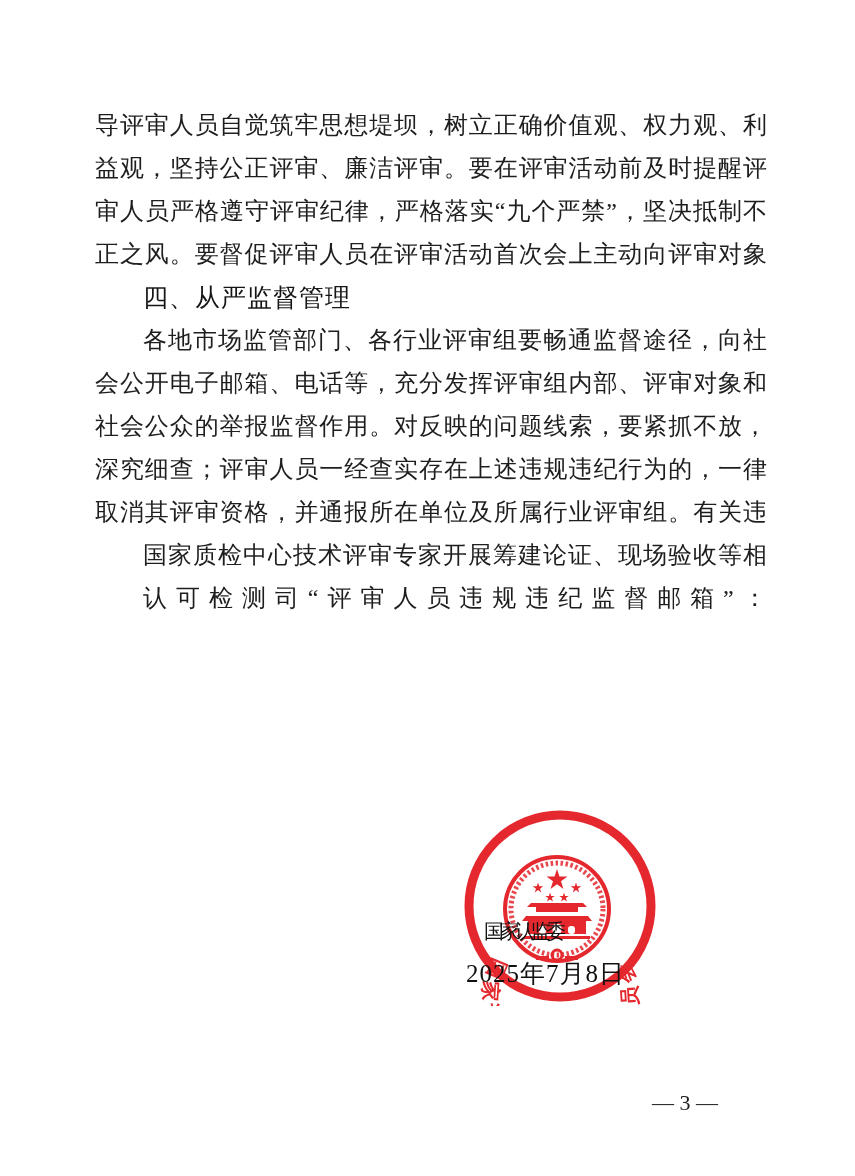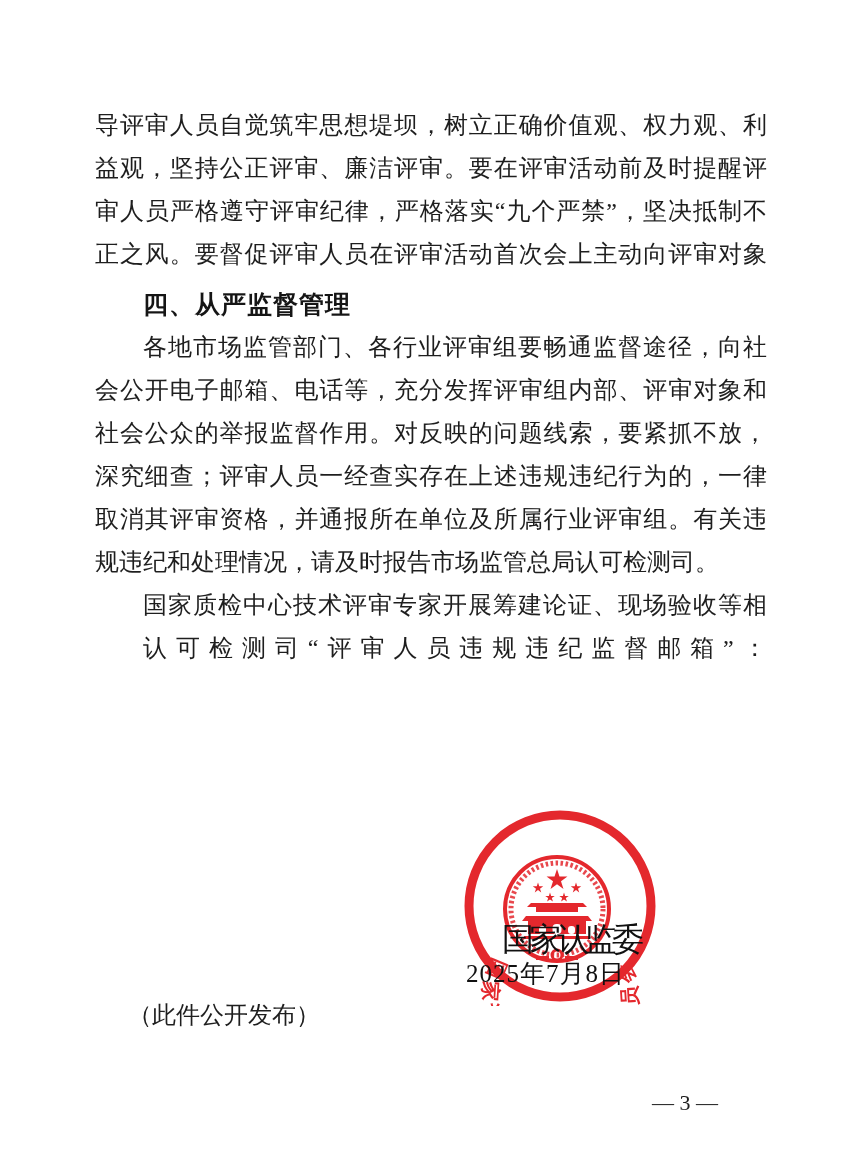--- a/index.html
+++ b/index.html
@@ -7,34 +7,34 @@
     position:relative;width:855px;height:1176px;background:#ffffff;overflow:hidden;
     font-family:"Liberation Serif","DejaVu Serif",serif;color:#1e1e1e;
   }
   .textblock{position:absolute;left:95px;top:104px;width:672px;font-size:24px;line-height:43px;}
   .line{height:43px;white-space:nowrap;}
   
   .j{display:flex;justify-content:space-between;align-items:baseline;}
   .j span{flex:0 0 auto;}
   .indent{padding-left:48px;}
   .heading{
-    font-family:"Liberation Sans","DejaVu Sans",sans-serif;font-weight:bold;
-    font-size:25px;height:43px;padding-left:48px;letter-spacing:1px;color:#151515;margin-top:7px;
+    font-family:"Liberation Sans","DejaVu Sans",sans-serif;font-weight:normal;
+    font-size:25px;height:43px;padding-left:48px;letter-spacing:1px;color:#151515;
   }
   .latin{font-size:25px;letter-spacing:0.2px;}
   .seal-wrap{position:absolute;left:460px;top:806px;width:200px;height:200px;}
   .seal-wrap svg{display:block;}
   .rs{stroke:#e2181e;}
   .rf{fill:#e2181e;}
   .seal-ring-text{
     font-family:"Liberation Sans","DejaVu Sans",sans-serif;
     font-size:20px;font-weight:bold;fill:#e2181e;letter-spacing:5px;
   }
   .signature{
-    position:absolute;left:502px;top:918px;font-size:32px;letter-spacing:-4.5px;
+    position:absolute;left:484px;top:918px;font-size:20px;letter-spacing:-4.5px;
     color:#111111;z-index:3;white-space:nowrap;
   }
   .sign-date{
     position:absolute;left:466px;top:957px;font-size:25px;letter-spacing:1px;
     color:#111111;z-index:3;white-space:nowrap;
   }
   .publish-note{position:absolute;left:128px;top:999px;font-size:24px;color:#1e1e1e;white-space:nowrap;}
   .page-number{position:absolute;left:652px;top:1090px;font-size:22px;color:#1e1e1e;white-space:nowrap;}
 </style>
 </head>
@@ -299,21 +299,20 @@
         <span>行</span>
         <span>业</span>
         <span>评</span>
         <span>审</span>
         <span>组</span>
         <span>。</span>
         <span>有</span>
         <span>关</span>
         <span>违</span>
       </div>
-    <div class="line">规违纪和处理情况，请及时报告市场监管总局认可检测司。</div>
 
     <div class="line j indent">
         <span>国</span>
         <span>家</span>
         <span>质</span>
         <span>检</span>
         <span>中</span>
         <span>心</span>
         <span>技</span>
         <span>术</span>
@@ -394,16 +393,15 @@
           <rect class="rf" x="-21" y="47" width="13" height="4"></rect>
           <rect class="rf" x="8" y="47" width="13" height="4"></rect>
         </g>
       </g>
     </svg>
   </div>
 
   <div class="signature">国家认监委</div>
   <div class="sign-date">2025年7月8日</div>
 
-  <div class="publish-note">（此件公开发布）</div>
   <div class="page-number">— 3 —</div>
 
 </div>
 
 </body></html>

